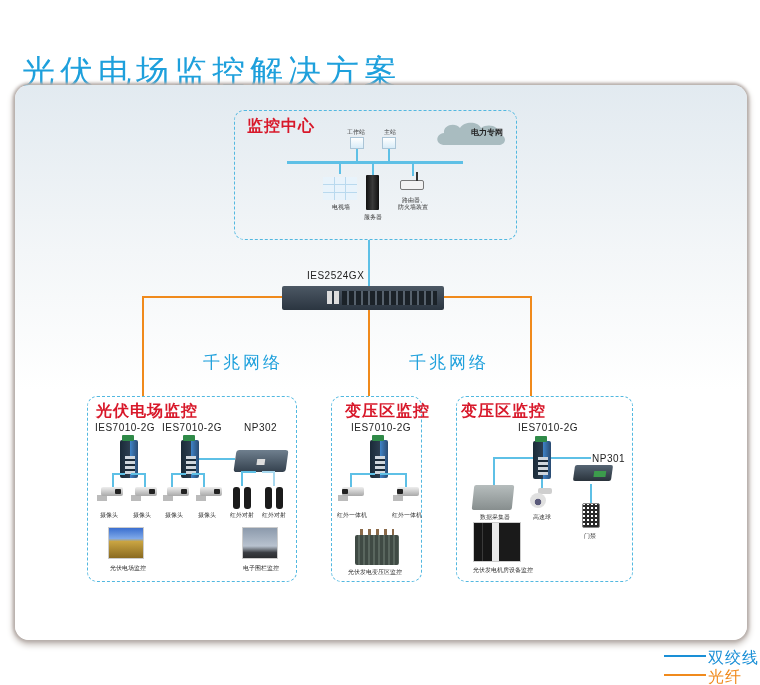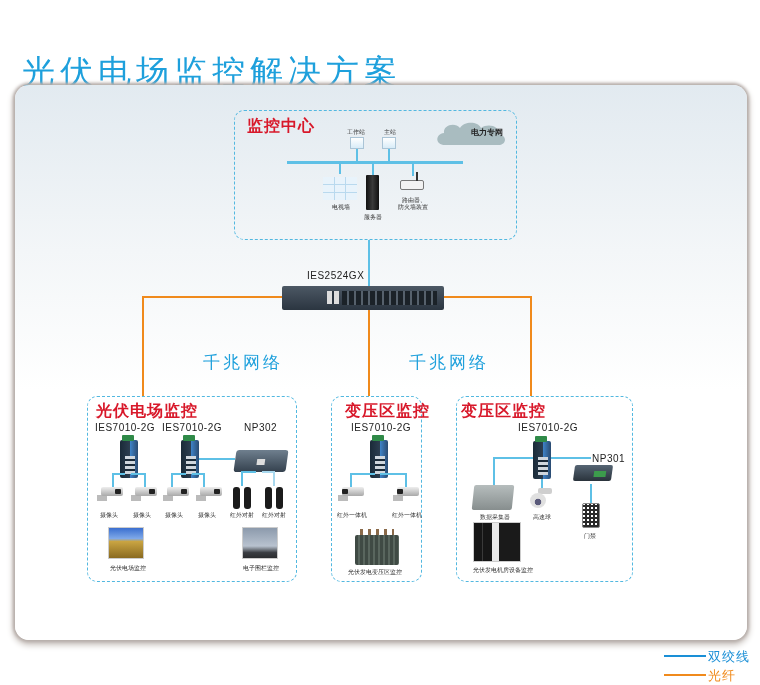--- a/index.html
+++ b/index.html
@@ -77,21 +77,21 @@
     position: absolute; width: 52px; height: 22px;
     background: linear-gradient(to bottom, #6f7f8e, #34414e); border-radius: 3px;
     transform: skewX(-8deg);
   }
   .np302::after {
     content: ""; position: absolute; left: 22px; top: 9px; width: 8px; height: 6px; background: #ddd;
   }
   .photo { position: absolute; border: 1px solid #ccc; }
 
   .legend-line { position: absolute; height: 2px; width: 42px; }
-  .legend-label { position: absolute; font-size: 13px; letter-spacing: 1px; font-family: "DejaVu Sans", sans-serif; }
+  .legend-label { position: absolute; font-size: 16px; letter-spacing: 1px; font-family: "DejaVu Sans", sans-serif; }
 </style>
 </head>
 <body>
 
 <div class="page-title">光伏电场监控解决方案</div>
 
 <div class="panel"></div>
 
 <div class="dashed-box" style="left:234px;top:110px;width:283px;height:130px;"></div>
 <div class="box-title" style="left:247px;top:116px;">监控中心</div>

